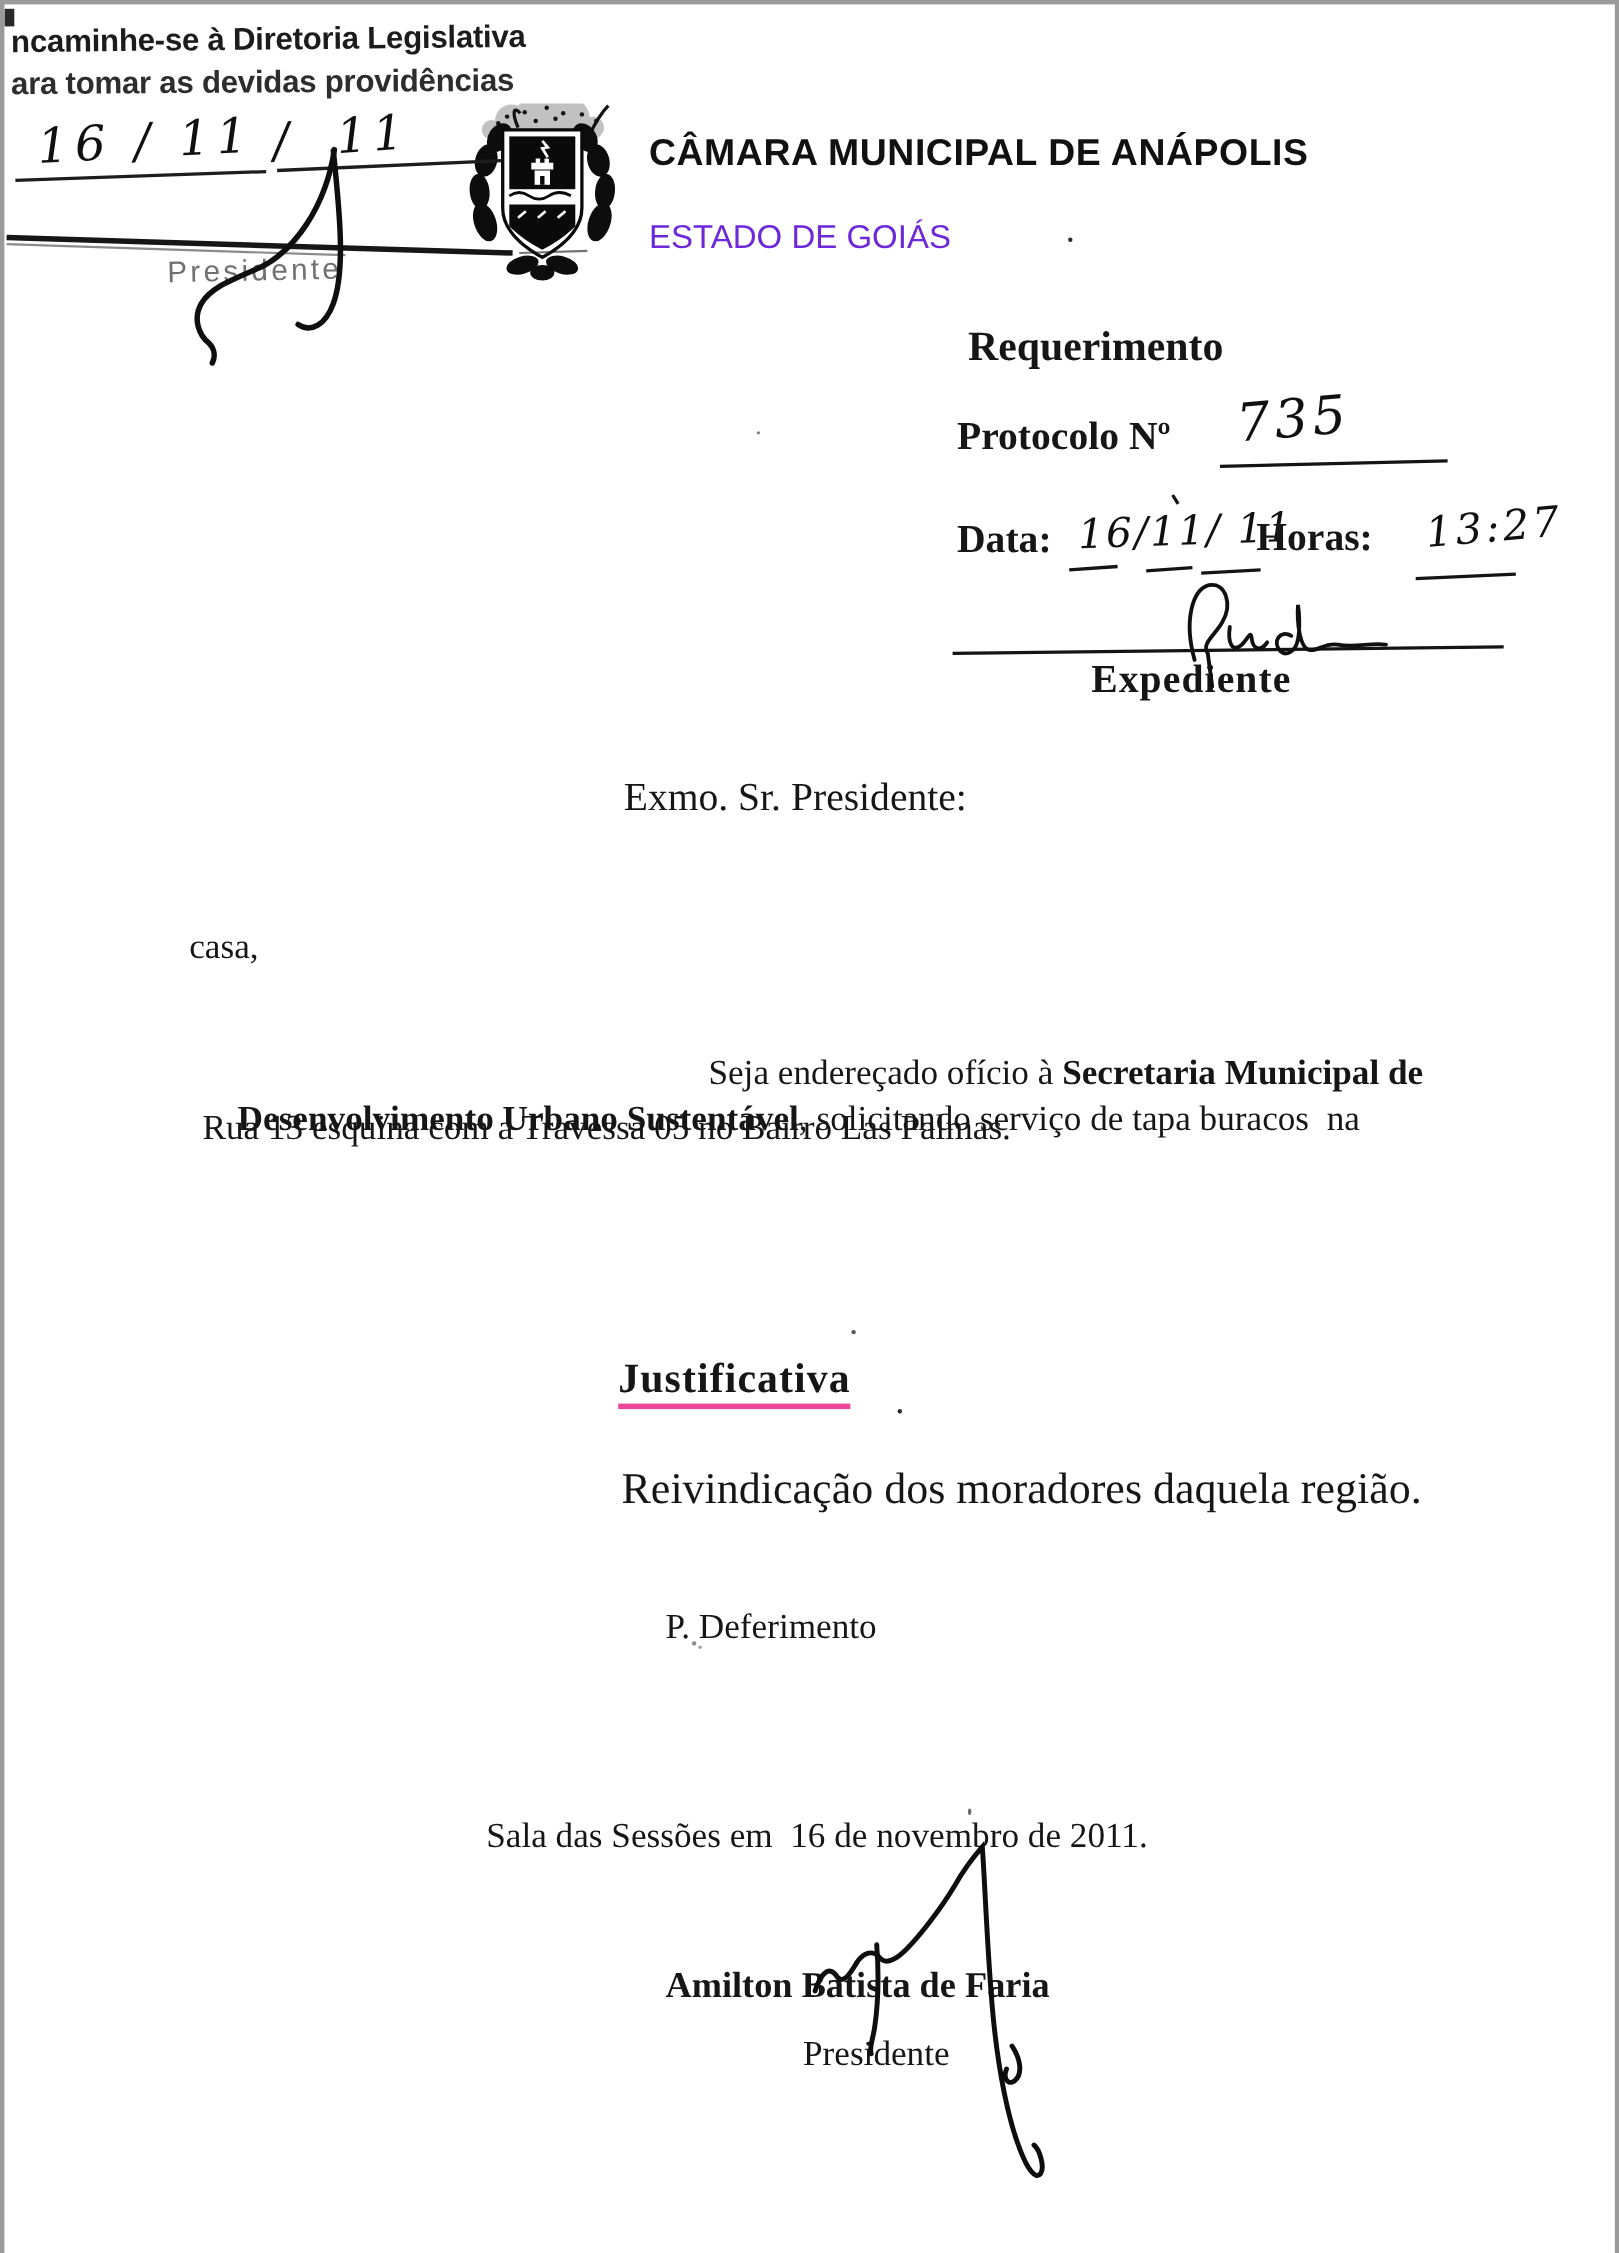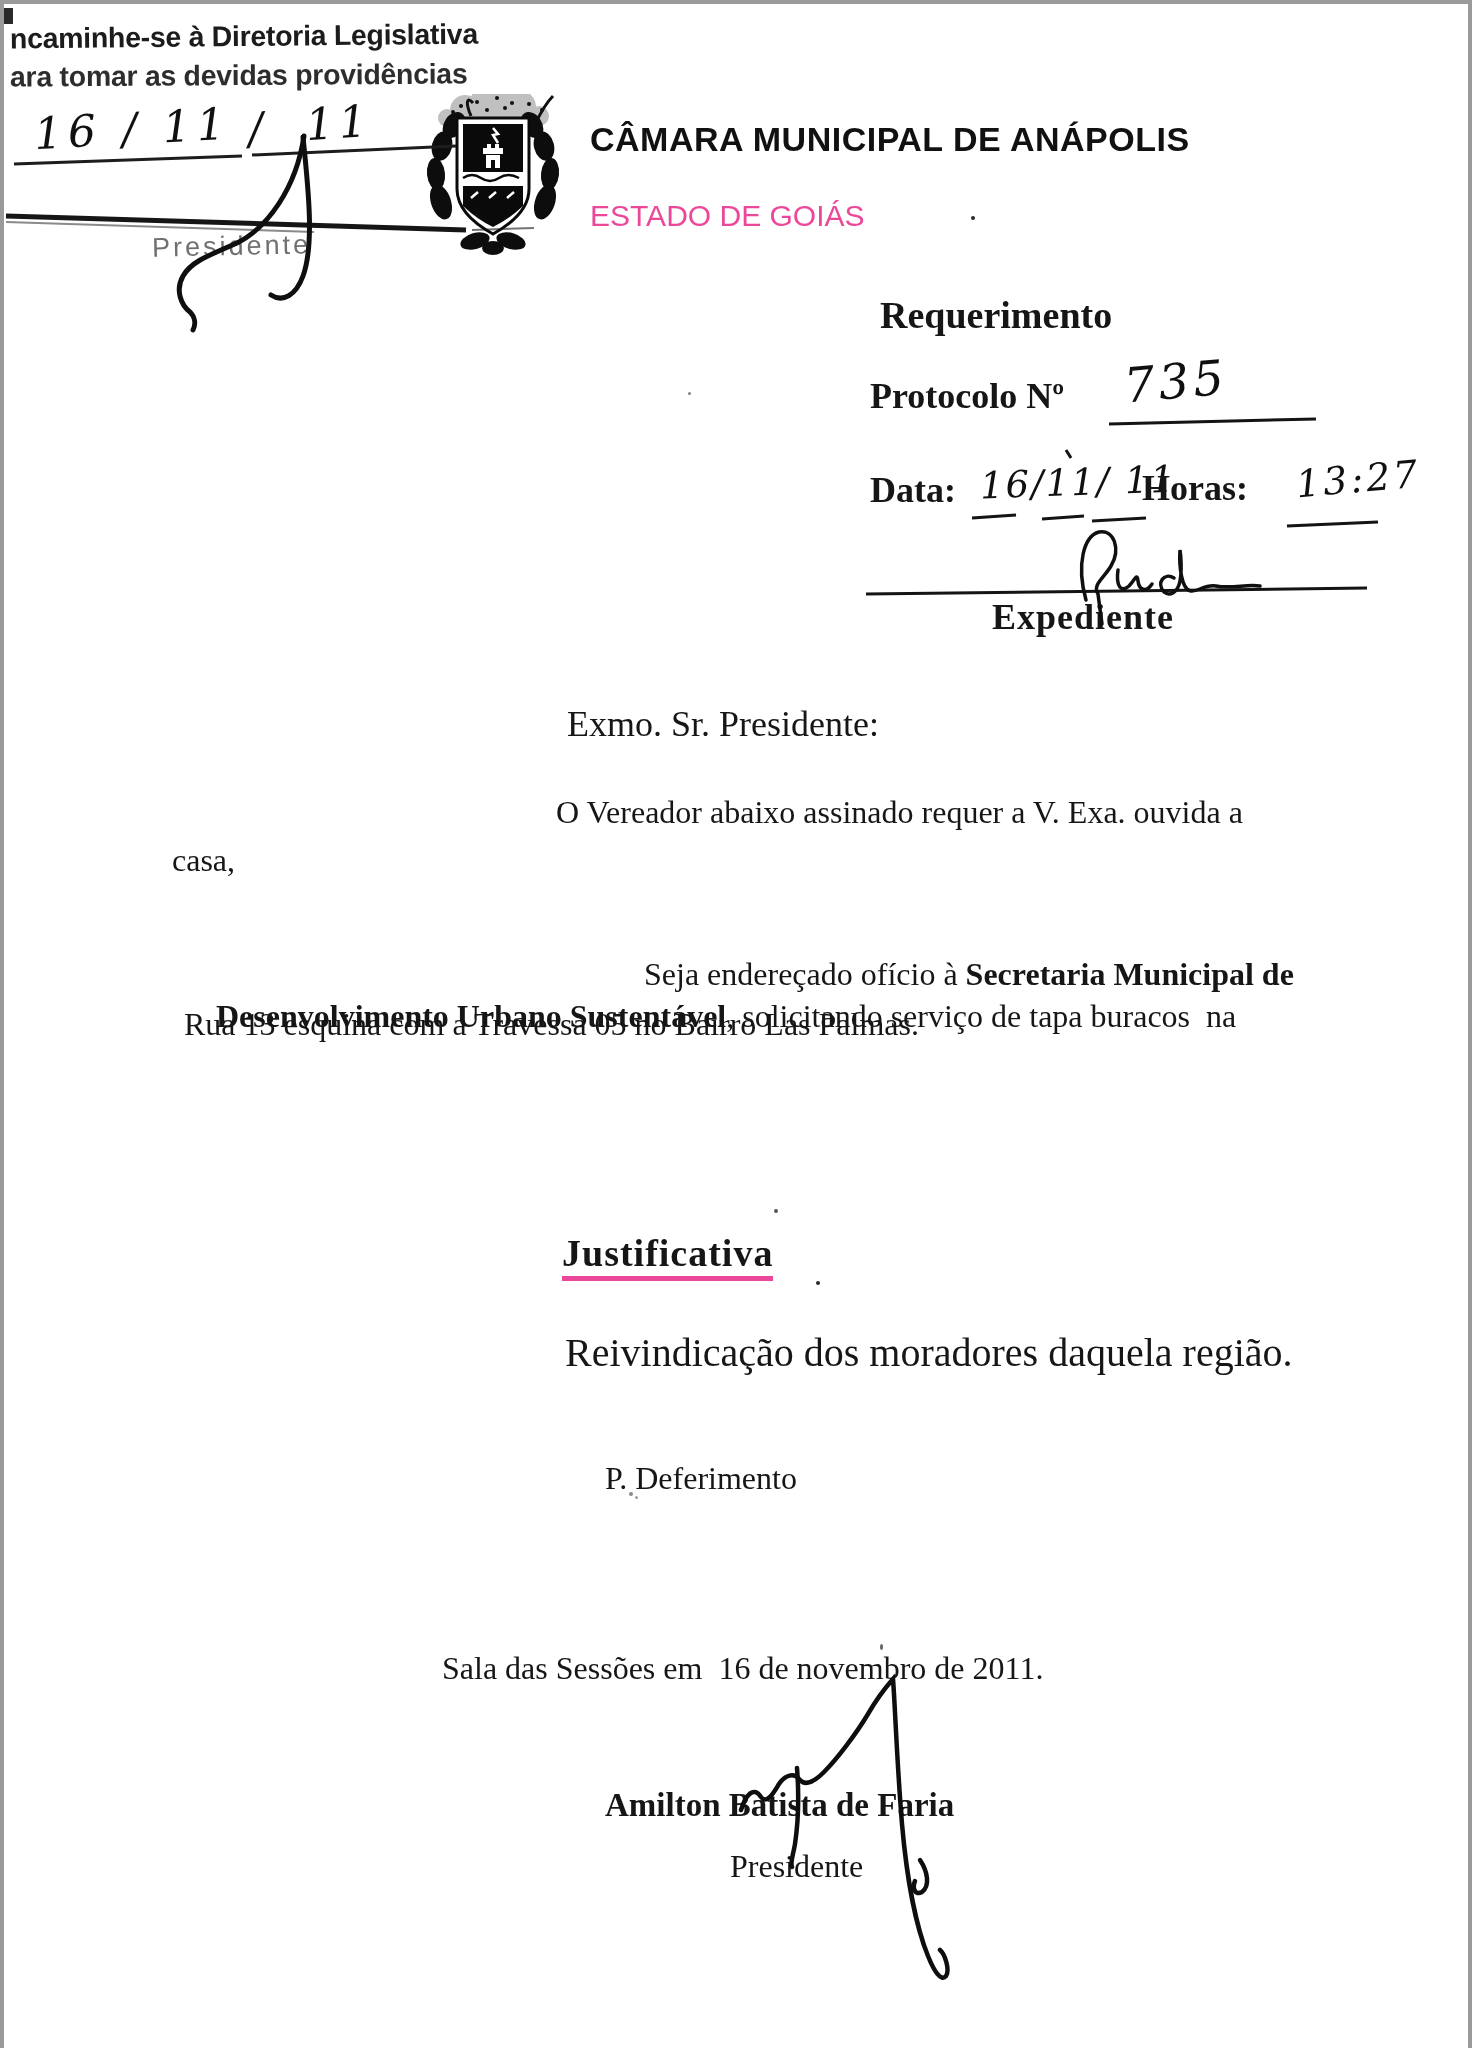--- a/index.html
+++ b/index.html
@@ -79,37 +79,36 @@
     <rect x="69" y="61" width="14" height="13" fill="#fff"></rect>
     <rect x="74" y="66" width="4" height="8" fill="#0a0a0a"></rect>
 
     <path d="M46,84 Q55,78 64,84 T82,84 T102,84" stroke="#0a0a0a" stroke-width="2.5" fill="none"></path>
 
     <path d="M46,92 L106,92 L106,112 Q91,126 76,133 Q61,126 46,112 Z" fill="#0a0a0a"></path>
     <path d="M54,104 l7,-6 M72,104 l7,-6 M90,104 l7,-6" stroke="#fff" stroke-width="2.5" fill="none"></path>
   </svg>
 
   <div class="abs sans b" style="left:586px;top:118px;font-size:34px;letter-spacing:.5px;color:#111;">CÂMARA MUNICIPAL DE ANÁPOLIS</div>
-  <div class="abs sans" style="left:586px;top:196px;font-size:30px;color:#ec4899;">ESTADO DE GOIÁS</div>
+  <div class="abs sans" style="left:586px;top:196px;font-size:30px;color:#6d28d9;">ESTADO DE GOIÁS</div>
 
   <div class="abs serif b" style="left:876px;top:292px;font-size:38px;">Requerimento</div>
 
   <div class="abs serif b" style="left:866px;top:374px;font-size:36px;">Protocolo Nº</div>
   <div class="abs hand" style="left:1120px;top:352px;font-size:48px;transform:rotate(-5deg);letter-spacing:4px;">735</div>
 
   <div class="abs serif b" style="left:866px;top:468px;font-size:36px;">Data:</div>
   <div class="abs hand" style="left:976px;top:460px;font-size:37px;transform:rotate(-2deg);letter-spacing:2px;">16/11/ 11</div>
   <div class="abs serif b" style="left:1138px;top:466px;font-size:36px;">Horas:</div>
   <div class="abs hand" style="left:1292px;top:456px;font-size:38px;transform:rotate(-5deg);letter-spacing:3px;">13:27</div>
 
   <div class="abs serif b" style="left:988px;top:595px;font-size:36px;letter-spacing:1px;">Expediente</div>
 
   <div class="abs serif" style="left:563px;top:702px;font-size:36px;">Exmo. Sr. Presidente:</div>
 
-  <div class="abs serif" style="left:552px;top:792px;font-size:32px;">O Vereador abaixo assinado requer a V. Exa. ouvida a</div>
   <div class="abs serif" style="left:168px;top:840px;font-size:32px;">casa,</div>
 
   <div class="abs serif" style="left:608px;top:920px;font-size:32px;">
     <span>Seja endereçado ofício à </span><span class="b">Secretaria Municipal de</span>
   </div>
   <div class="abs serif" style="left:180px;top:962px;font-size:32px;">
     <span class="b">Desenvolvimento Urbano Sustentável</span><span>, solicitando serviço de tapa buracos  na</span>
   </div>
   <div class="abs serif" style="left:180px;top:1004px;font-size:32px;">Rua 13 esquina com a Travessa 05 no Bairro Las Palmas.</div>
 

